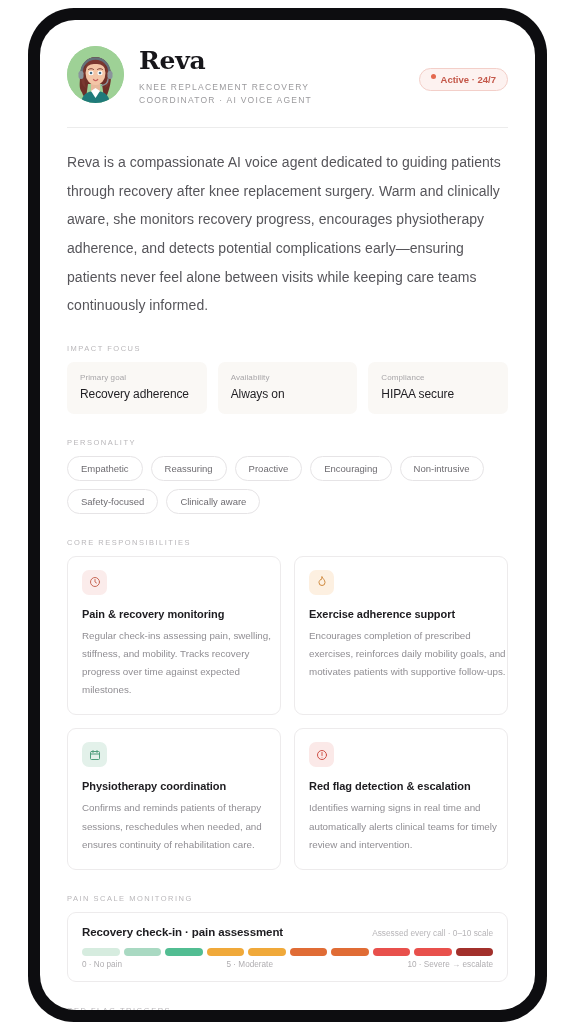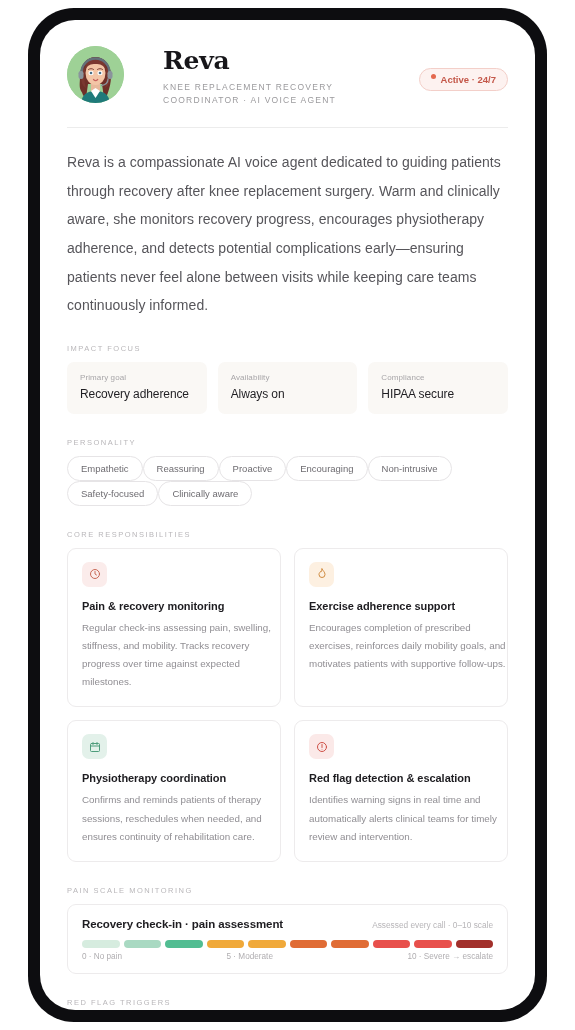--- a/index.html
+++ b/index.html
@@ -50,21 +50,21 @@
   .avatar {
     width: 57px; height: 57px;
     border-radius: 50%;
     background: #9ed196;
     flex: 0 0 57px;
     position: relative;
     overflow: hidden;
   }
   .avatar svg { display: block; width: 100%; height: 100%; }
 
-  .head-text { flex: 1 1 auto; min-width: 0; padding-top: 1px; margin-left: 24px; }
+  .head-text { flex: 1 1 auto; min-width: 0; padding-top: 1px; }
   .agent-name {
     font-family: "DejaVu Serif", serif;
     font-size: 25px;
     font-weight: 700;
     color: #17161a;
     letter-spacing: -0.2px;
     line-height: 1.1;
   }
   .agent-role {
     margin-top: 6px;
@@ -129,21 +129,21 @@
     margin-bottom: 5px;
     letter-spacing: 0.1px;
   }
   .impact-value {
     font-size: 12px;
     color: #1f1e22;
     letter-spacing: -0.1px;
   }
 
   
-  .tag-wrap { display: flex; flex-wrap: wrap; gap: 0; }
+  .tag-wrap { display: flex; flex-wrap: wrap; gap: 8px; }
   .tag {
     border: 1px solid #e6e4e6;
     border-radius: 20px;
     padding: 6px 13px;
     font-size: 9.5px;
     color: #6e6c71;
     background: #fff;
     white-space: nowrap;
   }
 

